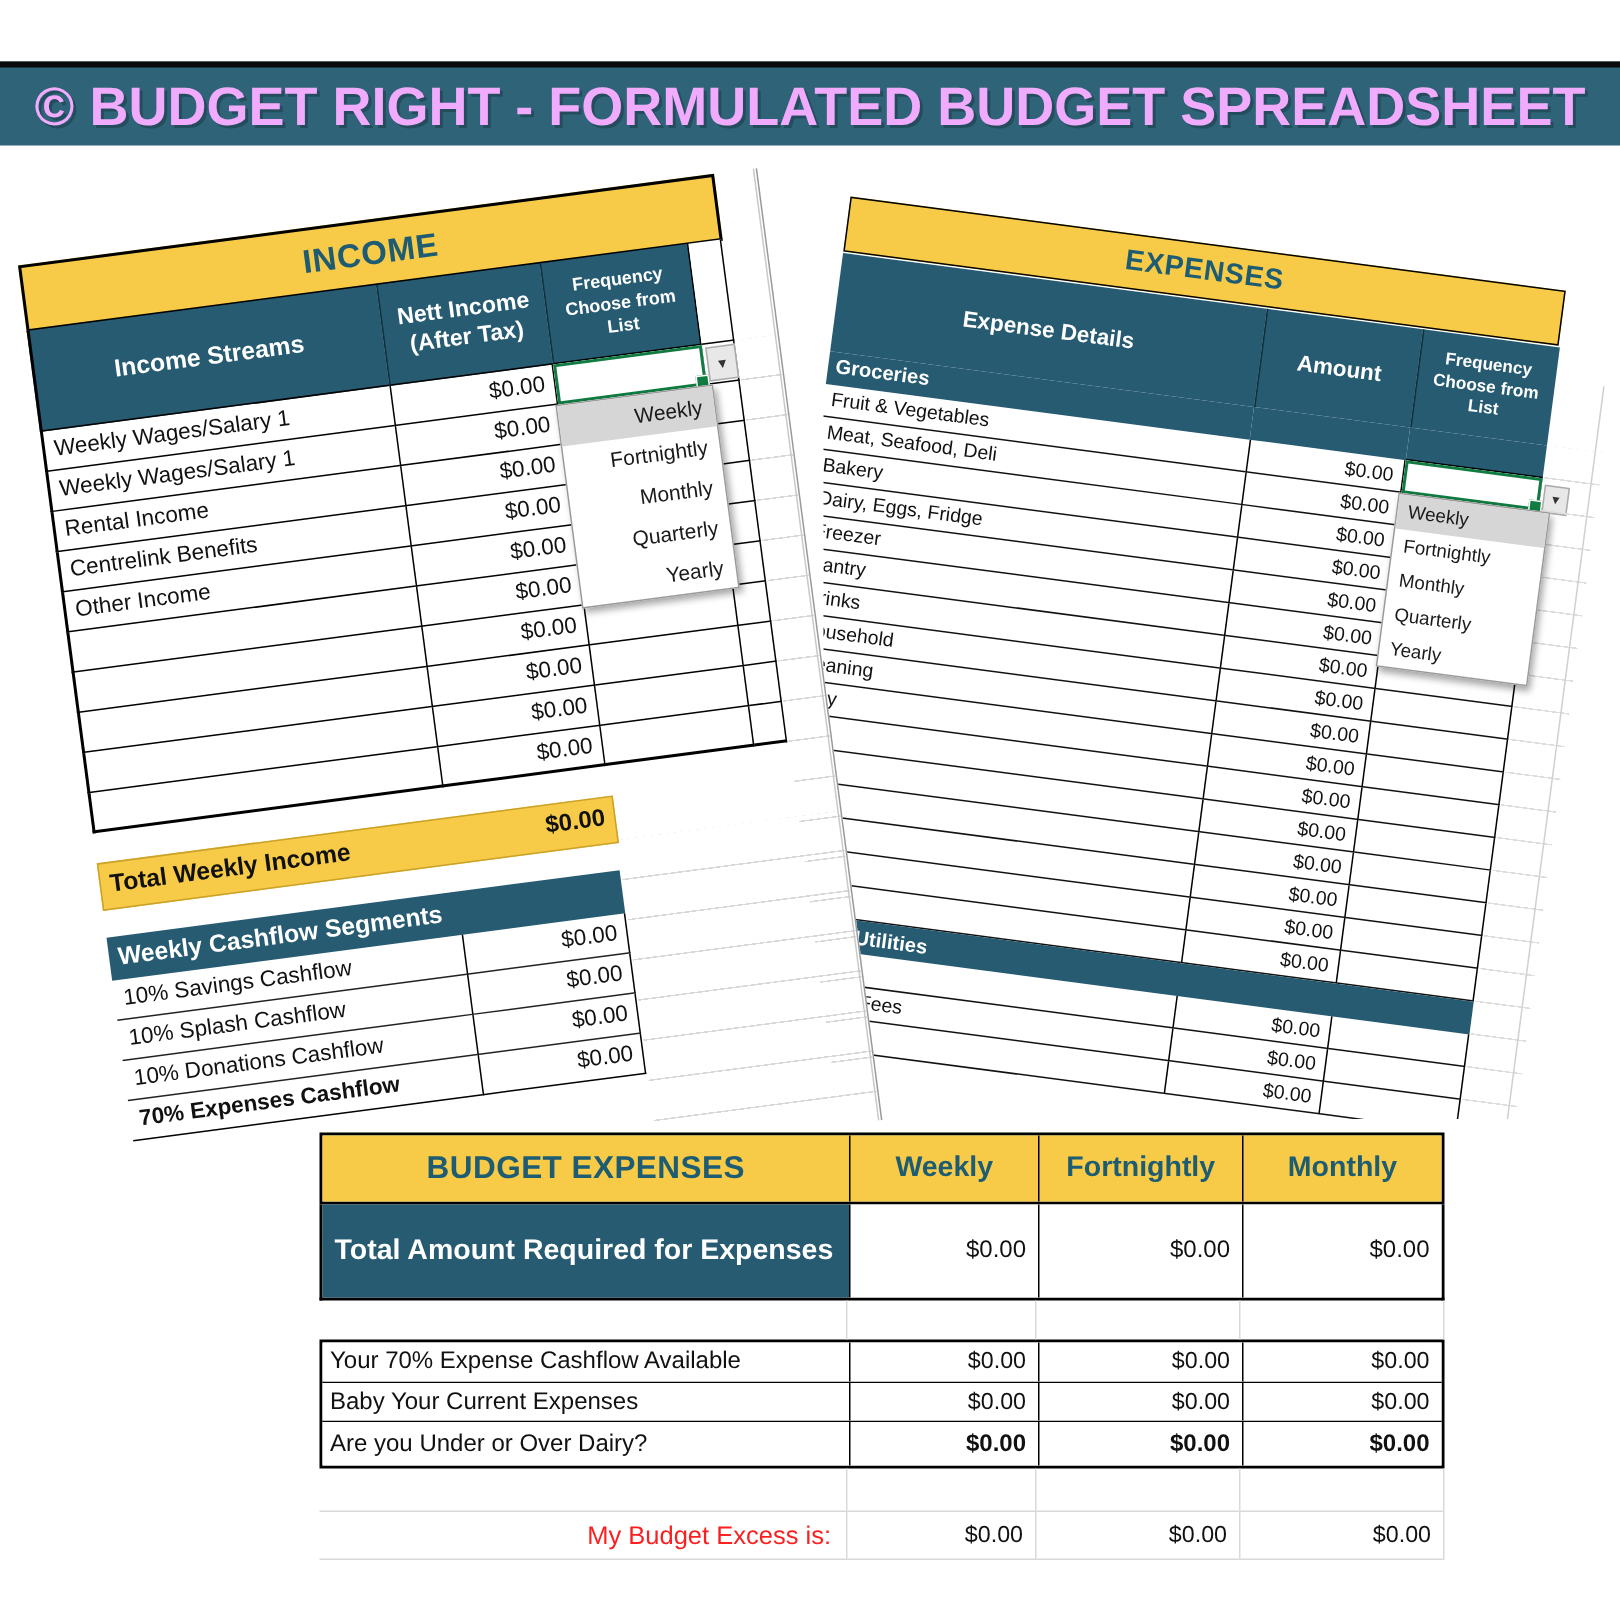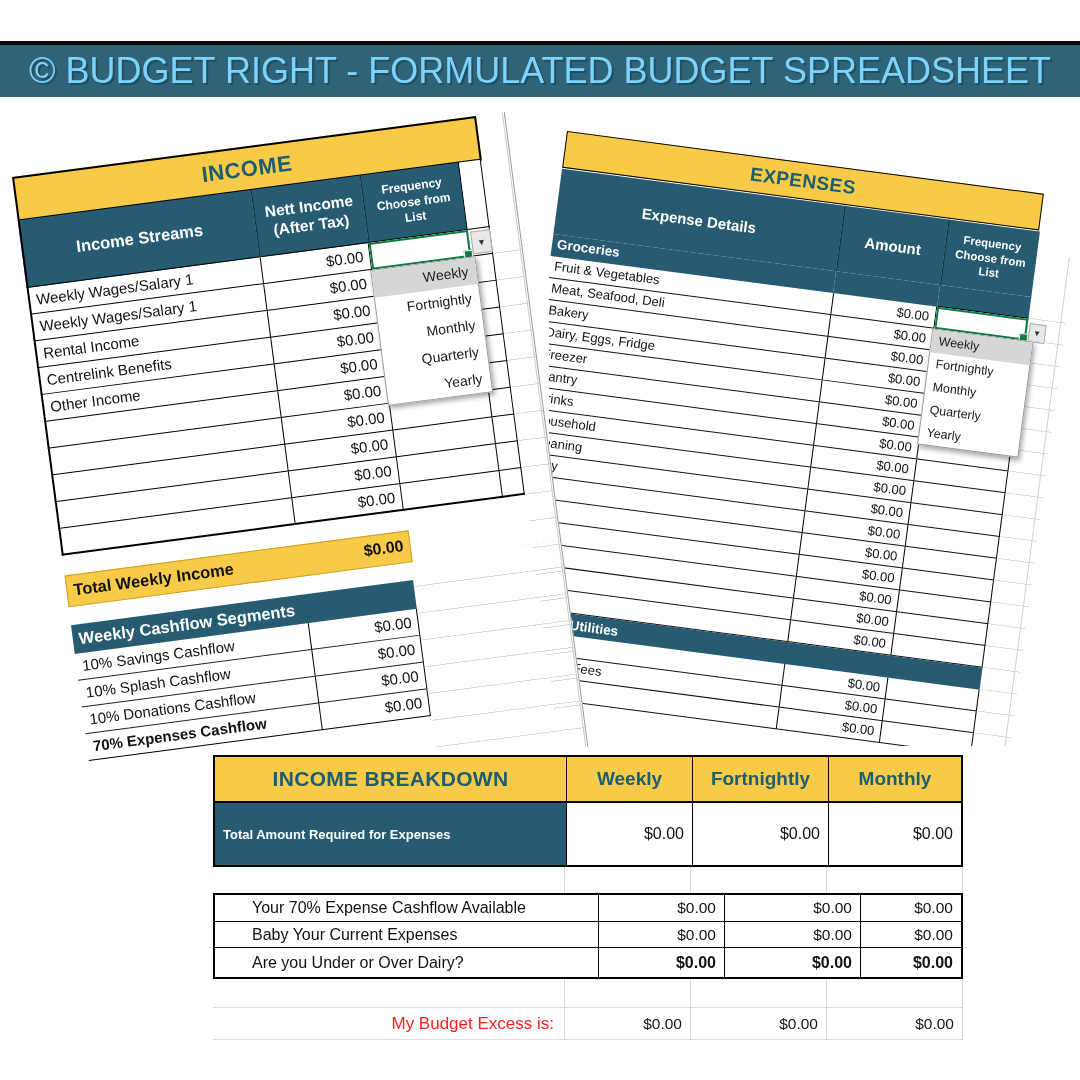--- a/index.html
+++ b/index.html
@@ -2,21 +2,21 @@
 <html><head>
 <meta charset="utf-8">
 <style>
   html,body{margin:0;padding:0;background:#fff;}
   .stage{position:relative;width:1080px;height:1080px;background:#fff;overflow:hidden;
          font-family:"Liberation Sans",sans-serif;color:#111;}
 
   
   .banner{position:absolute;left:0;top:41px;width:1080px;height:52px;background:#2e6378;
           border-top:4px solid #0a0a0a;display:flex;align-items:center;justify-content:center;}
-  .banner span{color:#7dd3fc;font-weight:400;font-size:36px;letter-spacing:0px;
+  .banner span{color:#f0abfc;font-weight:700;font-size:36px;letter-spacing:0px;
                text-shadow:2px 2px 0 rgba(0,0,0,.22);white-space:nowrap;}
 
   
   .sheet{position:absolute;background:#fff;}
   .tealcell{background:#265b72;color:#fff;}
   .yellow{background:#f7cb47;}
   .num{text-align:right;padding-right:6px;}
 
   
   .sheet-income{left:12px;top:177px;width:496px;height:640px;transform:rotate(-7.5deg);
@@ -105,28 +105,28 @@
   .bd{position:absolute;left:213px;top:755px;width:750px;z-index:4;background:transparent;}
   .bd-head{display:flex;height:48px;border:2px solid #000;box-sizing:border-box;}
   .bd-head>div{box-sizing:border-box;display:flex;align-items:center;justify-content:center;
                font-weight:bold;color:#1d5c72;background:#f7cb47;}
   .bdh0{width:351px;font-size:21px;letter-spacing:.3px;}
   .bdh1{width:126px;font-size:19px;border-left:1.5px solid #000;}
   .bdh2{width:136px;font-size:19px;border-left:1.5px solid #000;}
   .bdh3{flex:1;font-size:19px;border-left:1.5px solid #000;}
   .bd-total{display:flex;height:64px;border:2px solid #000;border-top:none;box-sizing:border-box;}
   .bd-total .l{width:351px;background:#265b72;color:#fff;display:flex;align-items:center;
-               font-weight:bold;font-size:13px;padding-left:8px;box-sizing:border-box;}
+               font-weight:bold;font-size:19px;padding-left:8px;box-sizing:border-box;}
   .bd-total .v{box-sizing:border-box;border-left:1.5px solid #000;display:flex;align-items:center;
                justify-content:flex-end;padding-right:8px;font-size:16px;background:#fff;}
   .bd-total .v1{width:126px;} .bd-total .v2{width:136px;} .bd-total .v3{flex:1;}
   .bd-gap{position:relative;height:26px;}
   .bd-gap i{position:absolute;top:0;bottom:0;width:1px;background:#d9d9d9;}
   .bd-block{border:2px solid #000;box-sizing:border-box;}
-  .bd-row{display:flex;height:26px;box-sizing:border-box;padding-left:32px;}
+  .bd-row{display:flex;height:26px;box-sizing:border-box;}
   .bd-row+.bd-row{border-top:1px solid #000;}
   .bd-row .l{width:351px;font-size:16px;display:flex;align-items:center;padding-left:5px;box-sizing:border-box;background:#fff;}
   .bd-row .v{box-sizing:border-box;border-left:1.5px solid #000;display:flex;align-items:center;
              justify-content:flex-end;padding-right:8px;font-size:15.5px;background:#fff;}
   .bd-row .v1{width:126px;} .bd-row .v2{width:136px;} .bd-row .v3{flex:1;}
   .bd-row.boldrow{height:30px;}
   .bd-row.boldrow .v{font-weight:bold;font-size:16px;}
   .bd-excess{position:relative;display:flex;height:33px;border-top:1px solid #d9d9d9;
              border-bottom:1px solid #d9d9d9;box-sizing:border-box;}
   .bd-excess .l{width:351px;display:flex;align-items:center;justify-content:flex-end;
@@ -393,21 +393,21 @@
         <div class="dd-item">Yearly</div>
       </div>
 
       <div class="e-gridh"></div>
       <div class="e-gridv"></div>
     </div>
   </div>
 
   <div class="bd">
     <div class="bd-head">
-      <div class="bdh0">INCOME BREAKDOWN</div>
+      <div class="bdh0">BUDGET EXPENSES</div>
       <div class="bdh1">Weekly</div>
       <div class="bdh2">Fortnightly</div>
       <div class="bdh3">Monthly</div>
     </div>
 
     <div class="bd-total">
       <div class="l">Total Amount Required for Expenses</div>
       <div class="v v1">$0.00</div>
       <div class="v v2">$0.00</div>
       <div class="v v3">$0.00</div>

